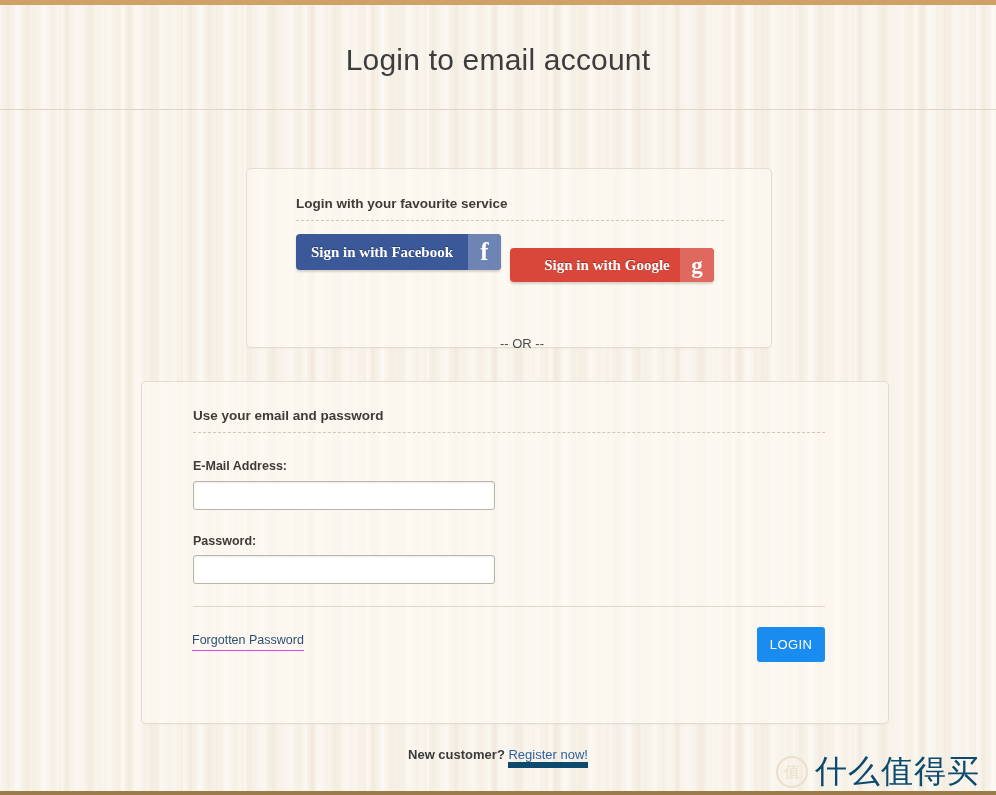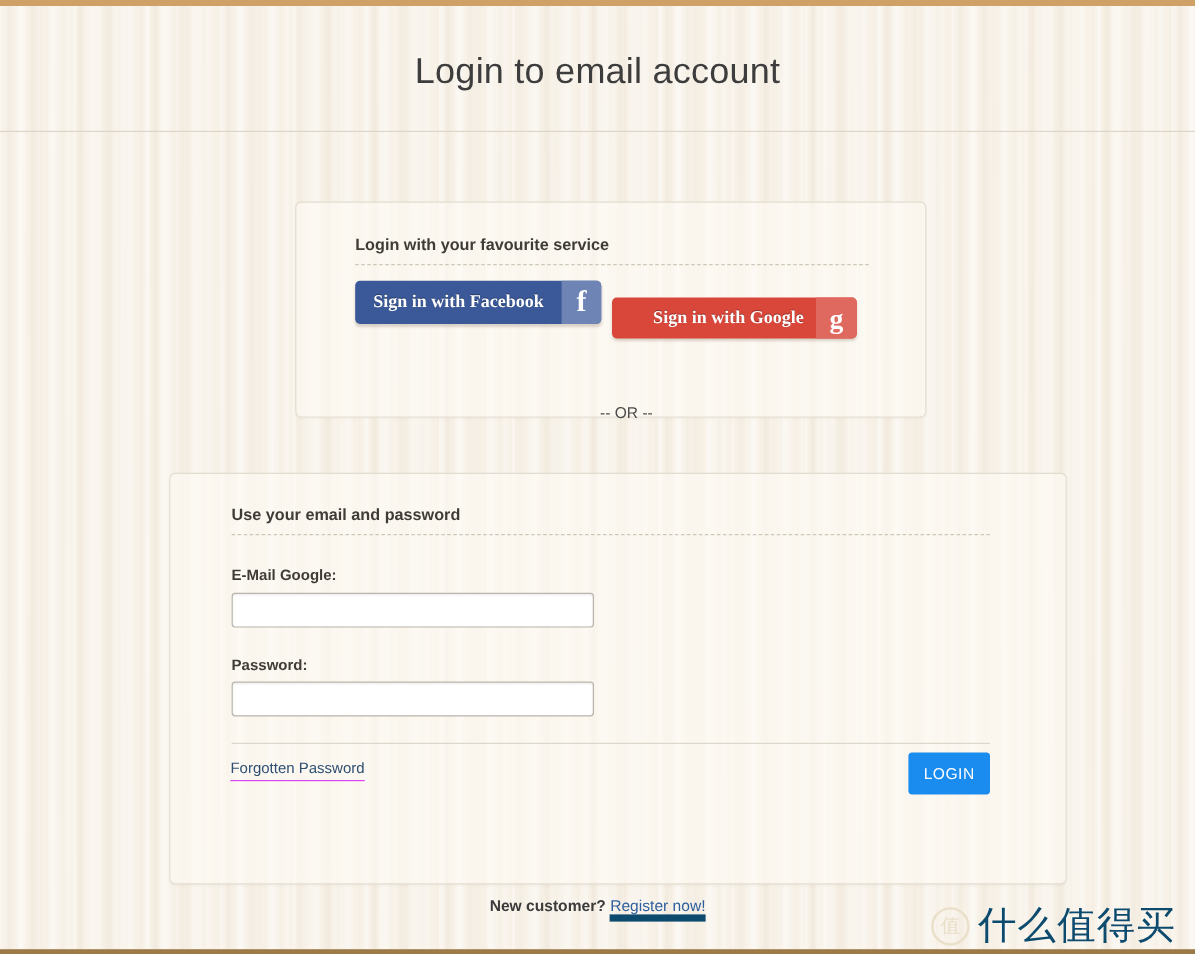--- a/index.html
+++ b/index.html
@@ -76,21 +76,21 @@
     box-shadow: 0 1px 2px rgba(150,135,110,0.07);
   }
   #social-panel {
     left: 246px;
     top: 168px;
     width: 526px;
     height: 180px;
   }
   #credentials-panel {
     left: 141px;
-    top: 394px;
+    top: 381px;
     width: 748px;
     height: 343px;
   }
 
   .section-heading {
     position: absolute;
     font-size: 13.5px;
     font-weight: bold;
     color: #3f3b36;
     white-space: nowrap;
@@ -324,21 +324,21 @@
     <span>g</span>
   </div>
 </div>
 
 <div id="or-separator">-- OR --</div>
 
 <div id="credentials-panel" class="panel">
   <div class="section-heading" style="left:51px; top:26px;">Use your email and password</div>
   <div class="dashed-rule" style="left:51px; top:50px; width:632px;"></div>
 
-  <div class="field-label" style="left:51px; top:77px;">E-Mail Google:</div>
+  <div class="field-label" style="left:51px; top:77px;">E-Mail Address:</div>
   <input class="text-input" type="text" style="left: 51px; top: 99px;" placeholder="">
 
   <div class="field-label" style="left:51px; top:152px;">Password:</div>
   <input class="text-input" type="password" style="left: 51px; top: 173px;" placeholder="">
 
   <div class="solid-rule" style="left:51px; top:224px; width:632px;"></div>
 </div>
 
 <a id="forgotten-password-link">Forgotten Password</a>
 

